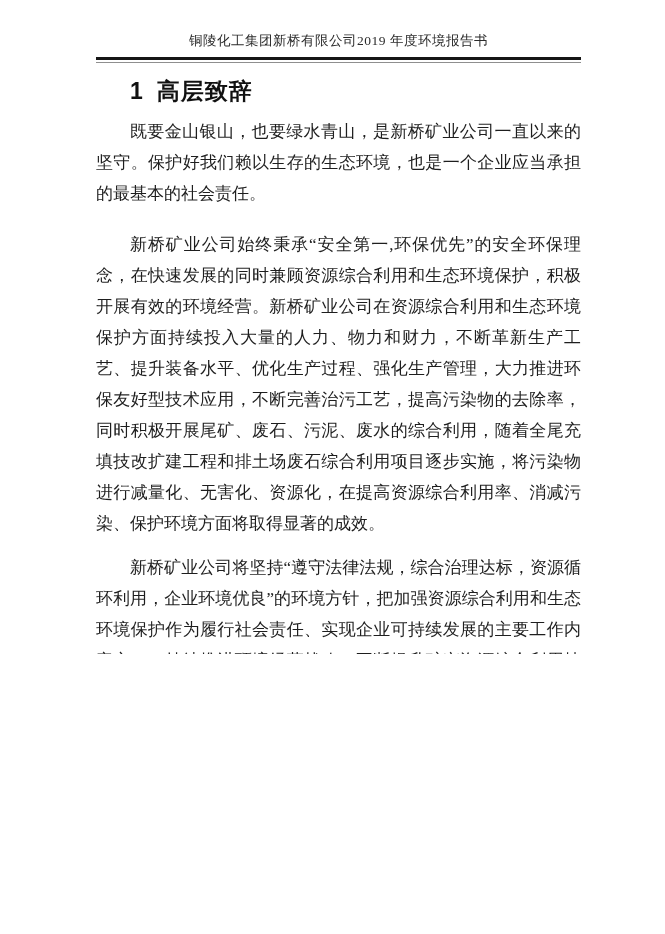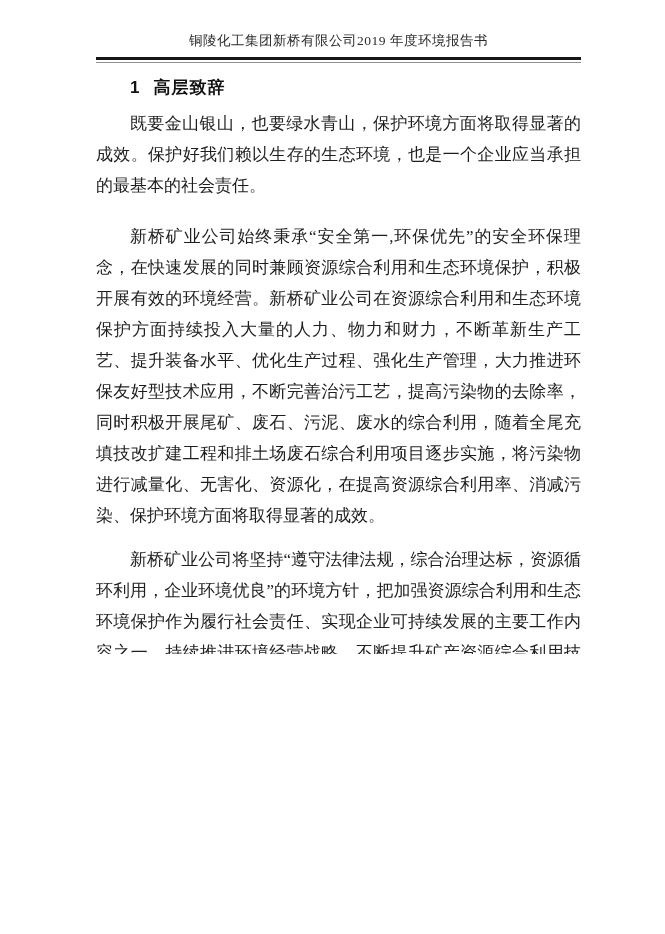--- a/index.html
+++ b/index.html
@@ -31,21 +31,21 @@
   .header-rule {
     margin-top: 7px;
     height: 2px;
     border-top: 3.5px solid #161616;
     border-bottom: 1.5px solid #8f8f8f;
   }
   .section-heading {
     margin: 13px 0 0 0;
     padding-left: 34px;
     font-family: "Liberation Sans", "DejaVu Sans", sans-serif;
-    font-size: 17px;
+    font-size: 23px;
     font-weight: 700;
     color: #111111;
     letter-spacing: 1px;
   }
   .section-heading .sec-num {
     margin-right: 13px;
   }
   .body-text p {
     margin: 0;
     font-size: 17px;
@@ -94,21 +94,21 @@
 
     <div class="doc-header">铜陵化工集团新桥有限公司2019 年度环境报告书</div>
 
     <div class="header-rule"></div>
 
     <h1 class="section-heading">
       <span class="sec-num">1</span><span>高层致辞</span>
     </h1>
 
     <div class="body-text">
-      <p class="para-1">既要金山银山，也要绿水青山，保护环境方面将取得显著的成效。保护好我们赖以生存的生态环境，也是一个企业应当承担的最基本的社会责任。</p>
+      <p class="para-1">既要金山银山，也要绿水青山，是新桥矿业公司一直以来的坚守。保护好我们赖以生存的生态环境，也是一个企业应当承担的最基本的社会责任。</p>
       <p class="para-2">新桥矿业公司始终秉承“安全第一,环保优先”的安全环保理念，在快速发展的同时兼顾资源综合利用和生态环境保护，积极开展有效的环境经营。新桥矿业公司在资源综合利用和生态环境保护方面持续投入大量的人力、物力和财力，不断革新生产工艺、提升装备水平、优化生产过程、强化生产管理，大力推进环保友好型技术应用，不断完善治污工艺，提高污染物的去除率，同时积极开展尾矿、废石、污泥、废水的综合利用，随着全尾充填技改扩建工程和排土场废石综合利用项目逐步实施，将污染物进行减量化、无害化、资源化，在提高资源综合利用率、消减污染、保护环境方面将取得显著的成效。</p>
       <p class="para-3">新桥矿业公司将坚持“遵守法律法规，综合治理达标，资源循环利用，企业环境优良”的环境方针，把加强资源综合利用和生态环境保护作为履行社会责任、实现企业可持续发展的主要工作内容之一，持续推进环境经营战略，不断提升矿产资源综合利用技术水平和生态环境保护工作水平，最大限度地减少生产经营活动对生态环境的影响，确保实现“建设项目三同时达标率100%；环保设施运行稳定，三废排放达标；加大节能减排投入，提高产品回收率，减少资源消耗和环境污染”的环境目标，将新桥矿业公司打造成为员工幸福、客户满意、环境和谐的资源综合利用企业。</p>
     </div>
 
     <div class="signature-row">
       <span class="signature-label">致辞人（签名）：</span>
       <svg class="signature-sketch" width="168" height="115" viewBox="0 0 160 110" fill="none" stroke="#2e2c2a" stroke-width="2.4" stroke-linecap="round" stroke-linejoin="round">
 
         <path d="M27,16 C33,11 40,12 41,16 C37,20 34,23 32,27"></path>
         <path d="M33,19 C30,32 28,46 27,58 C26,64 24,67 21,64"></path>

